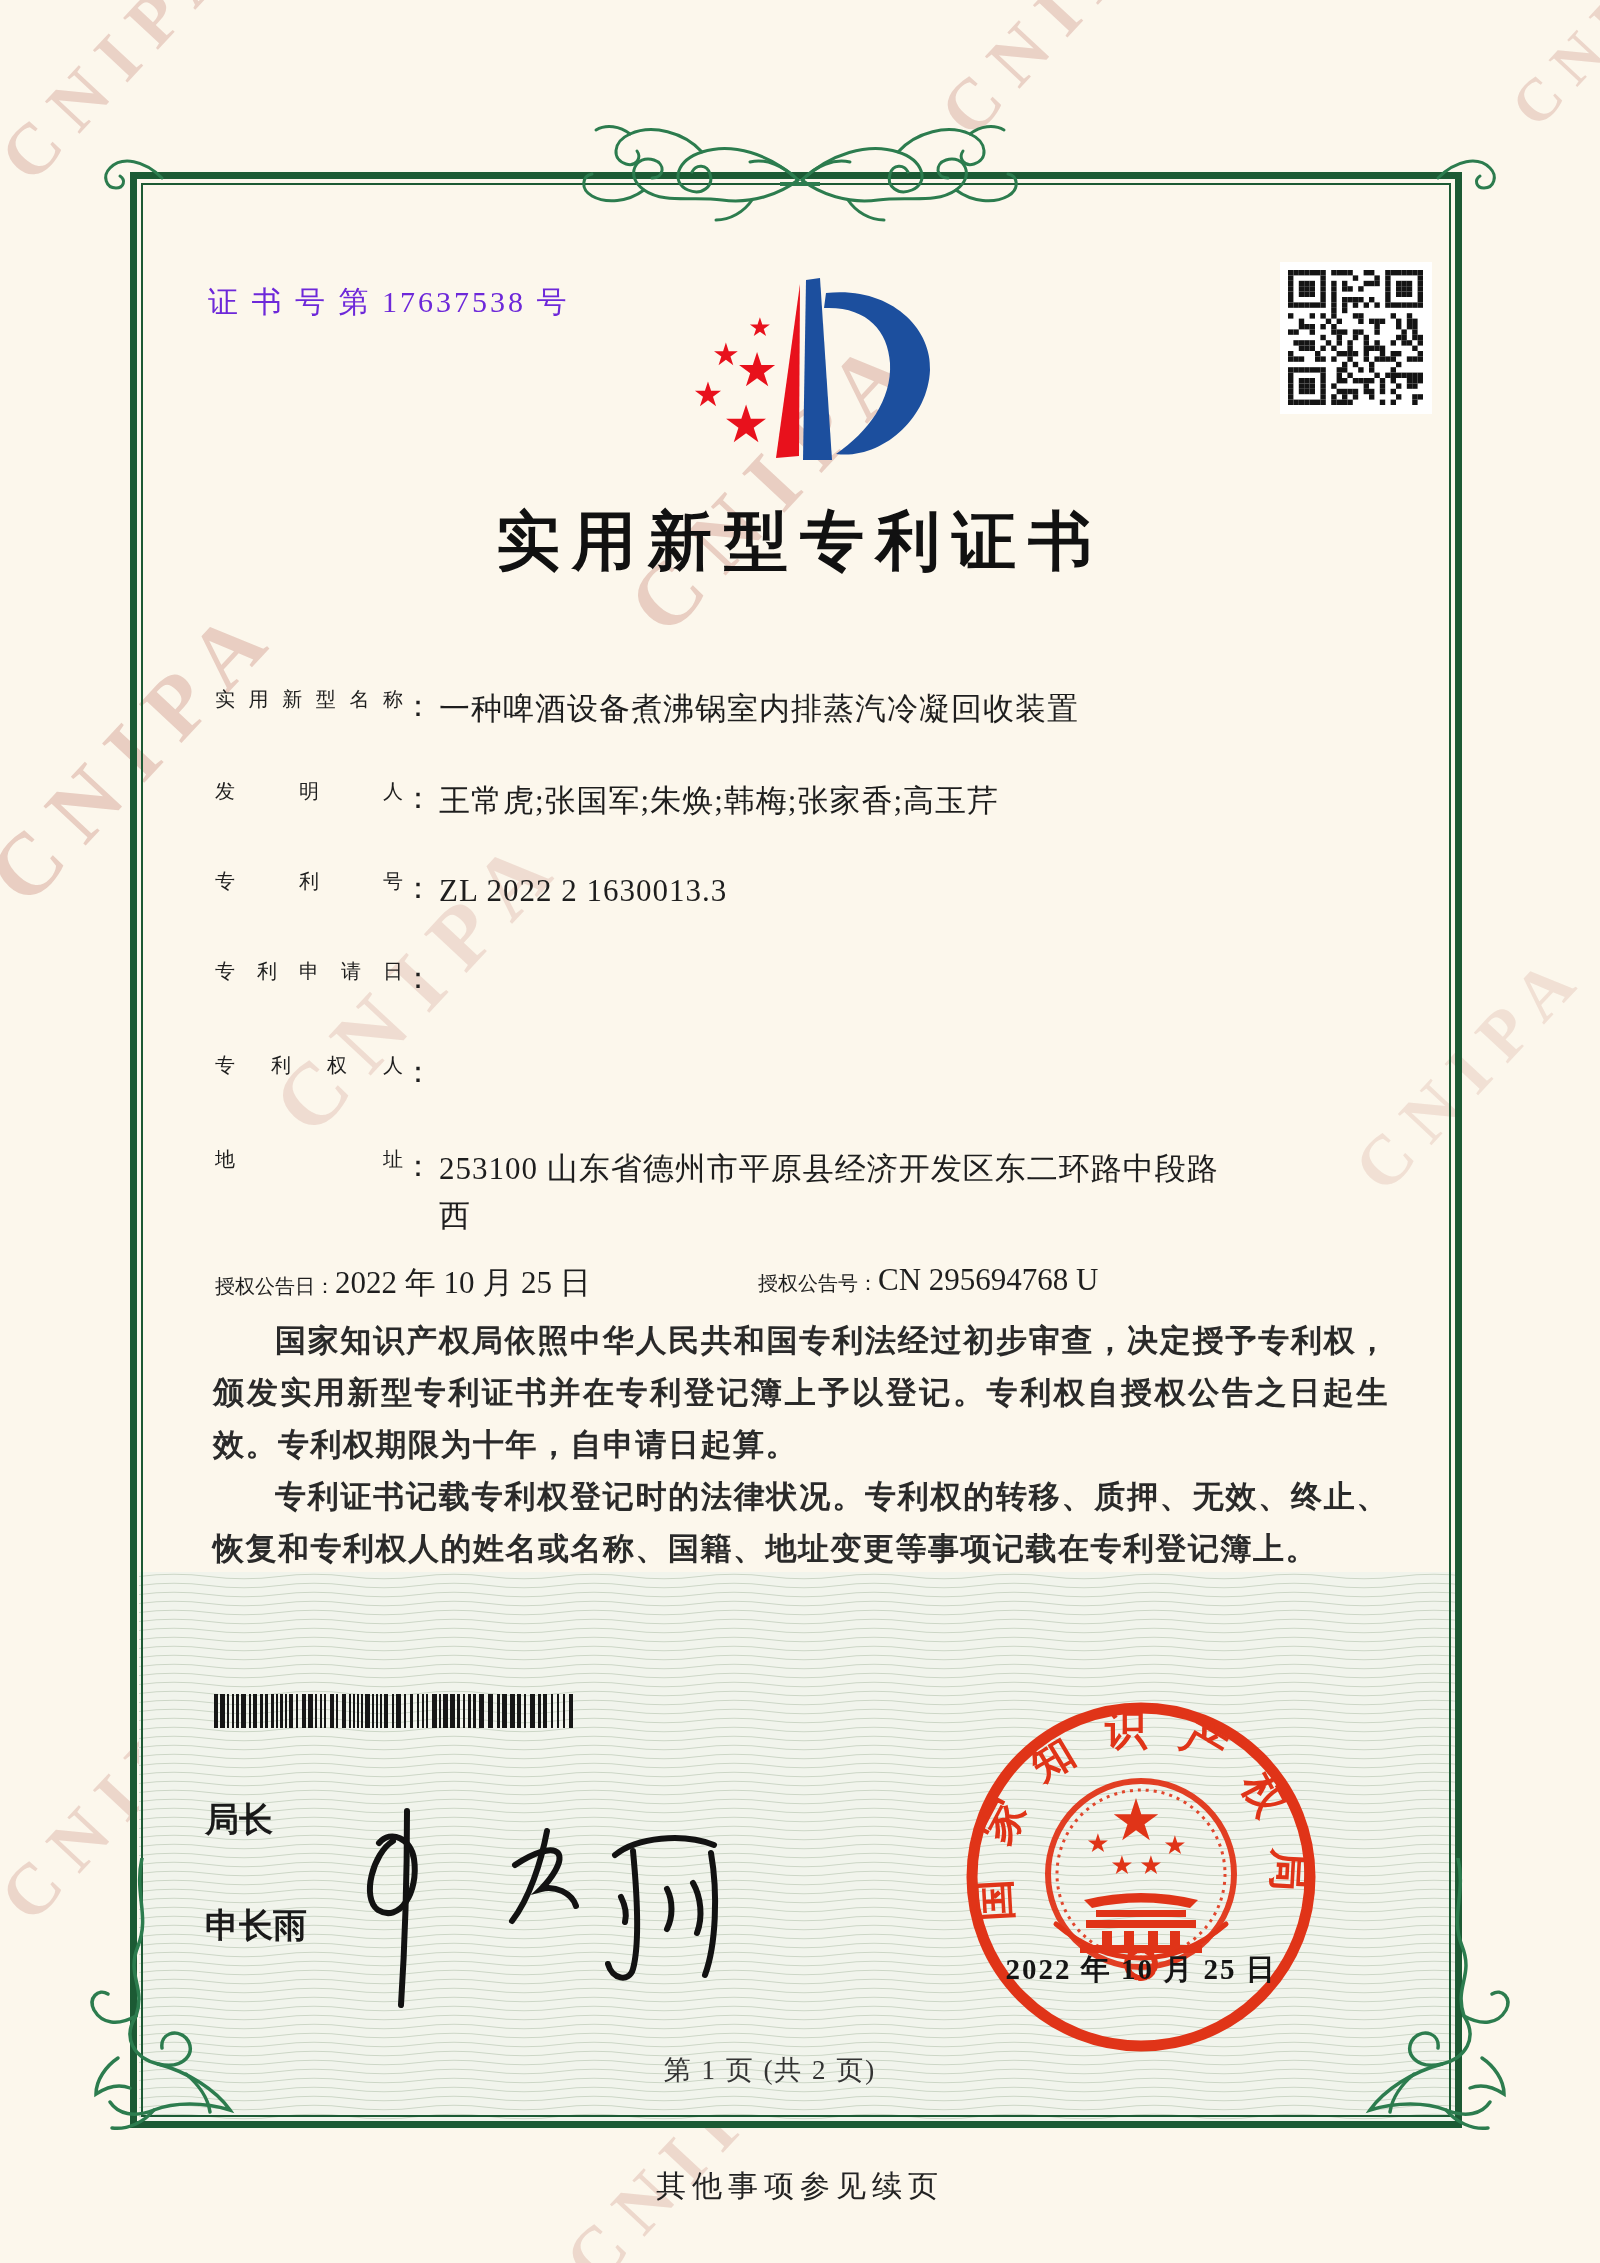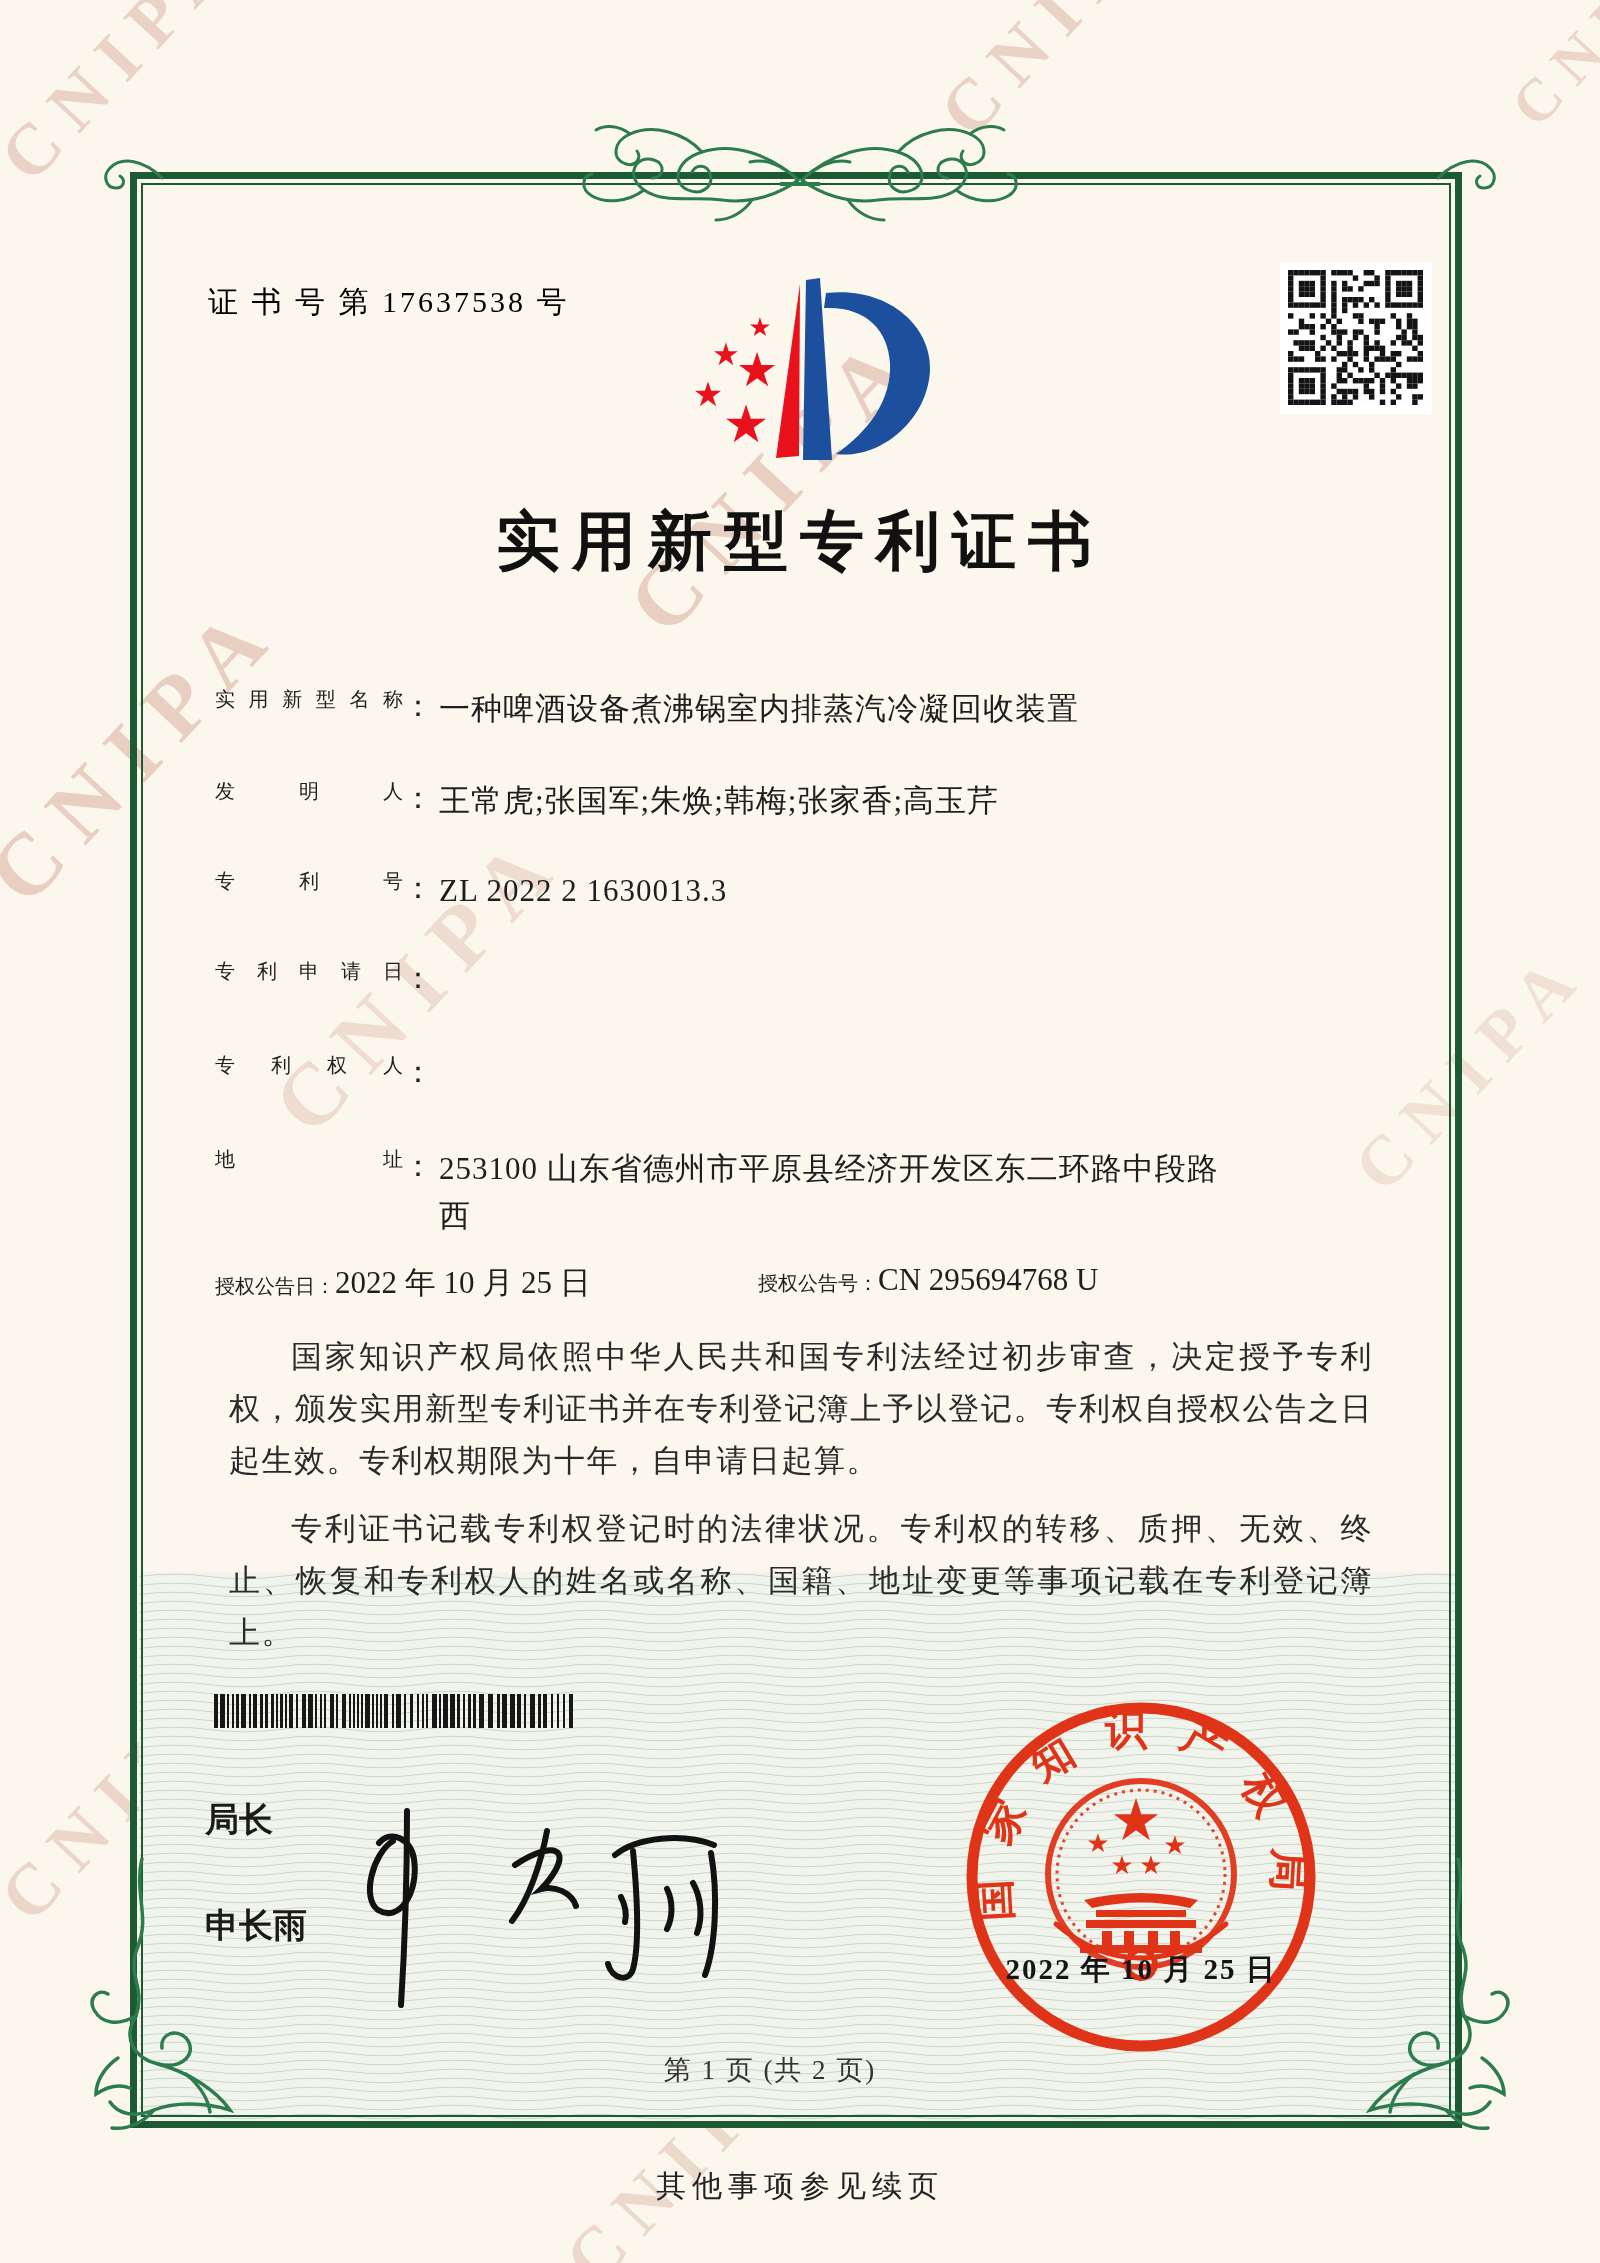--- a/index.html
+++ b/index.html
@@ -20,37 +20,37 @@
   .wm{position:absolute;font-family:"Liberation Serif","DejaVu Serif",serif;font-weight:bold;
       letter-spacing:.24em;transform:rotate(-47deg);white-space:nowrap;color:rgba(213,165,152,.5);}
   
   .frame{position:absolute;left:130px;top:172px;width:1318px;height:1942px;
          border:7px solid var(--green);z-index:1;}
   .frame-inner{position:absolute;inset:4px;border:2px solid var(--green);}
   
   .waveband{position:absolute;left:139px;top:1572px;width:1316px;height:556px;z-index:1;}
   .content{position:absolute;inset:0;z-index:3;}
   .ornament{position:absolute;z-index:2;pointer-events:none;}
-  .certno{position:absolute;left:208px;top:282px;font-size:30px;letter-spacing:3px;color:#000000;}
+  .certno{position:absolute;left:208px;top:282px;font-size:30px;letter-spacing:3px;color:#6d28d9;}
   .title{position:absolute;left:0;top:498px;width:1600px;text-align:center;
          font-size:64px;font-weight:bold;letter-spacing:12px;color:#111;}
   .logo{position:absolute;left:640px;top:248px;}
   .qrbox{position:absolute;left:1280px;top:262px;width:152px;height:152px;background:#fff;}
   .frow{position:absolute;left:215px;display:flex;align-items:flex-start;font-size:31px;}
   .flabel{display:inline-block;width:188px;font-size:20px;text-align:justify;text-align-last:justify;}
   .fcolon{display:inline-block;font-size:30px;margin-right:6px;}
   .fvalue{display:inline-block;width:960px;letter-spacing:1px;line-height:1.5;}
   .fvalue.addr{width:780px;}
   .pubrow{position:absolute;left:215px;top:1262px;width:1240px;font-size:31px;}
   .pub-left{position:absolute;left:0;top:0;white-space:nowrap;}
   .pub-right{position:absolute;left:543px;top:0;white-space:nowrap;}
   .plabel{font-size:20px;}
   .body-paragraphs{position:absolute;left:213px;top:1315px;width:1176px;
       font-size:31px;line-height:52px;text-align:justify;letter-spacing:1.5px;color:#2a2a2a;}
-  .body-paragraphs p{margin:16px;text-indent:2em;}
+  .body-paragraphs p{margin:0;text-indent:2em;font-weight:bold;}
   .barcode{position:absolute;left:214px;top:1694px;height:34px;display:flex;align-items:stretch;}
   .barcode i{display:block;background:#171717;height:34px;}
   .signer{position:absolute;left:205px;font-family:"Liberation Sans","DejaVu Sans",sans-serif;
           font-weight:600;font-size:34px;color:#1a1a1a;}
   .signature{position:absolute;left:315px;top:1793px;}
   .sealwrap{position:absolute;left:956px;top:1692px;width:370px;height:370px;}
   .sealdate{position:absolute;left:998px;top:1950px;width:286px;text-align:center;
             font-size:29px;font-weight:bold;letter-spacing:2px;color:#151515;}
   .pagenum{position:absolute;left:470px;top:2052px;width:600px;text-align:center;
            font-size:27px;letter-spacing:2px;color:#333;}

